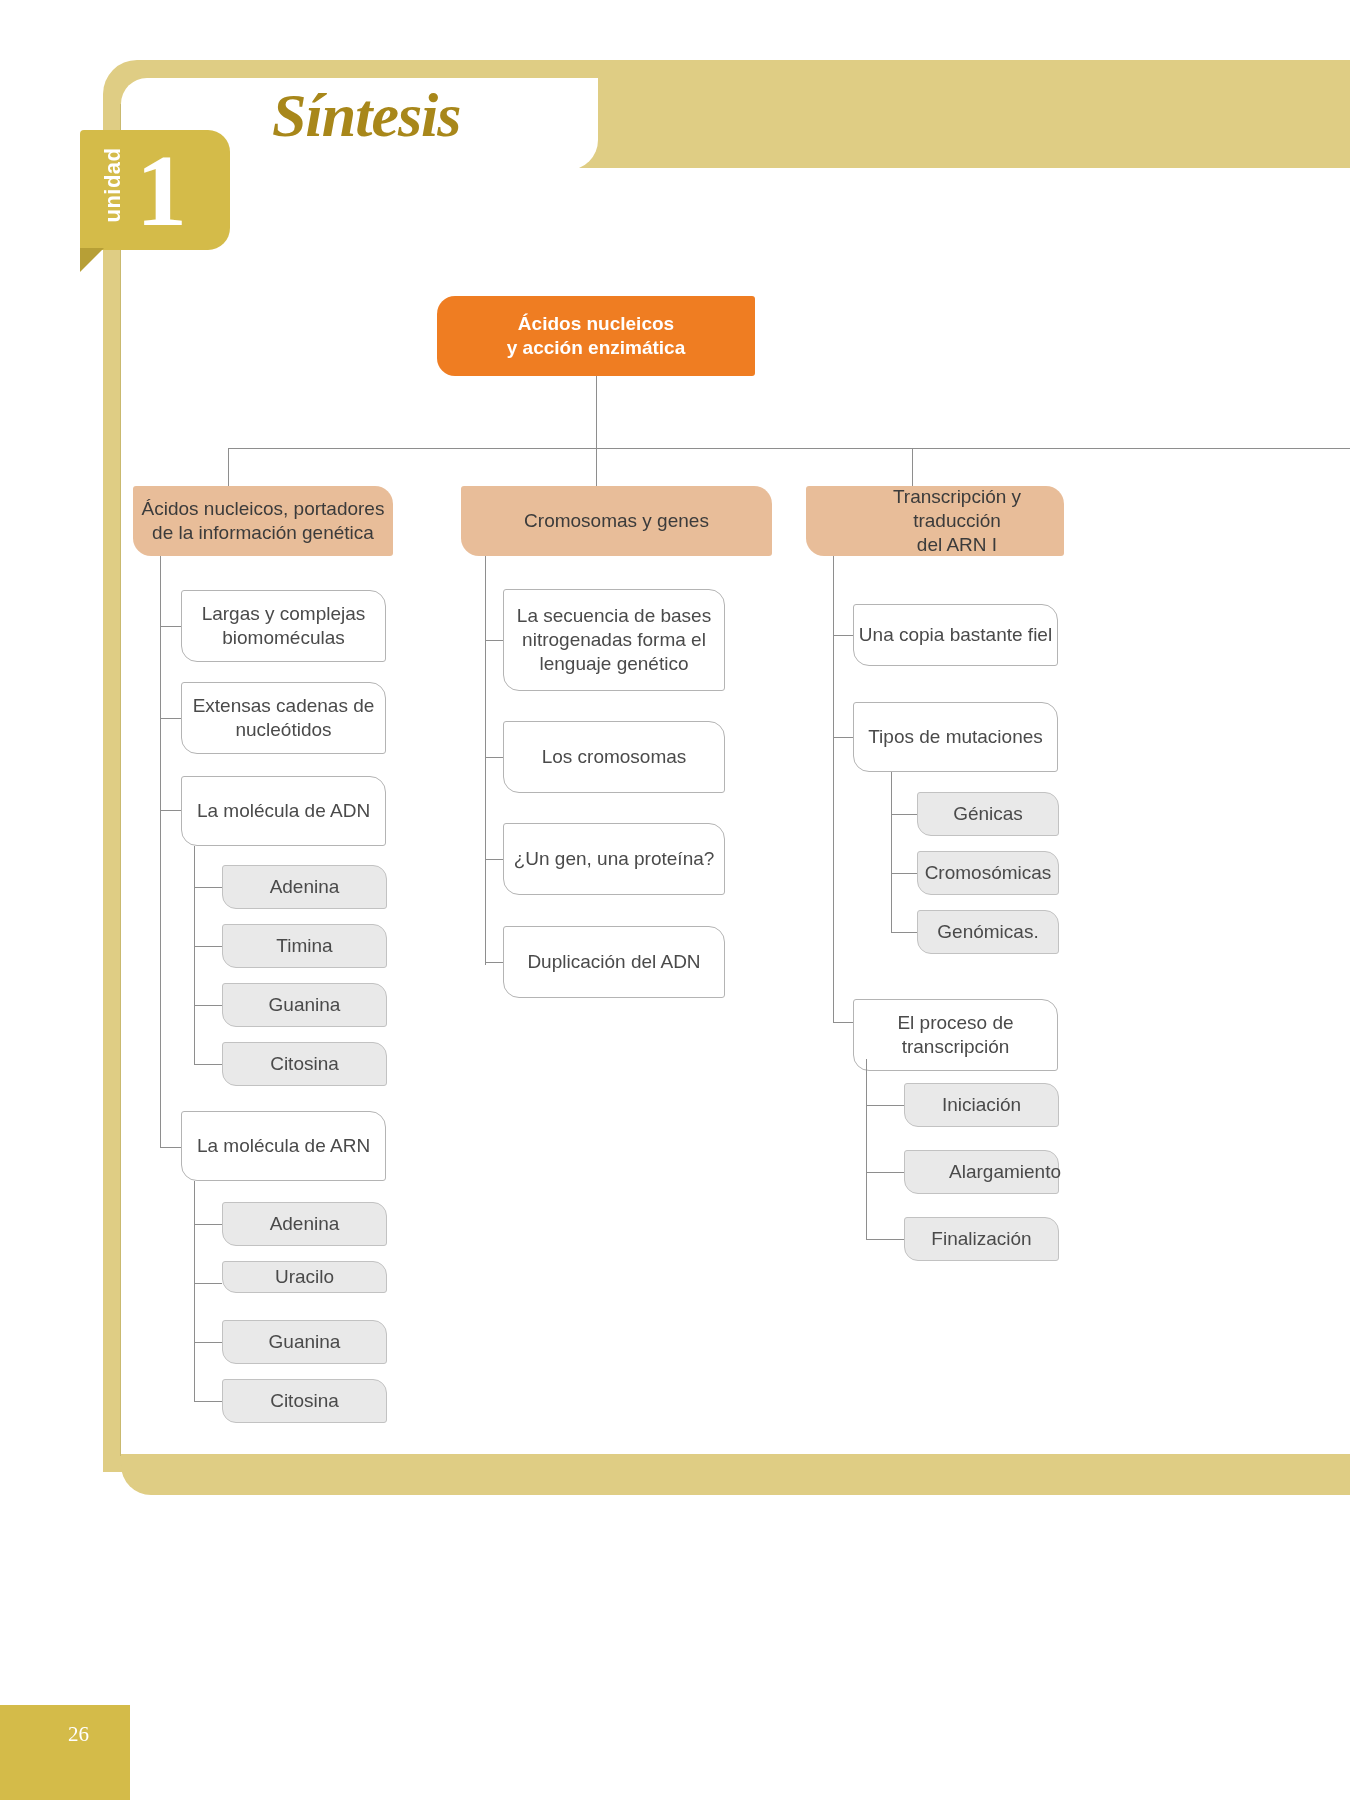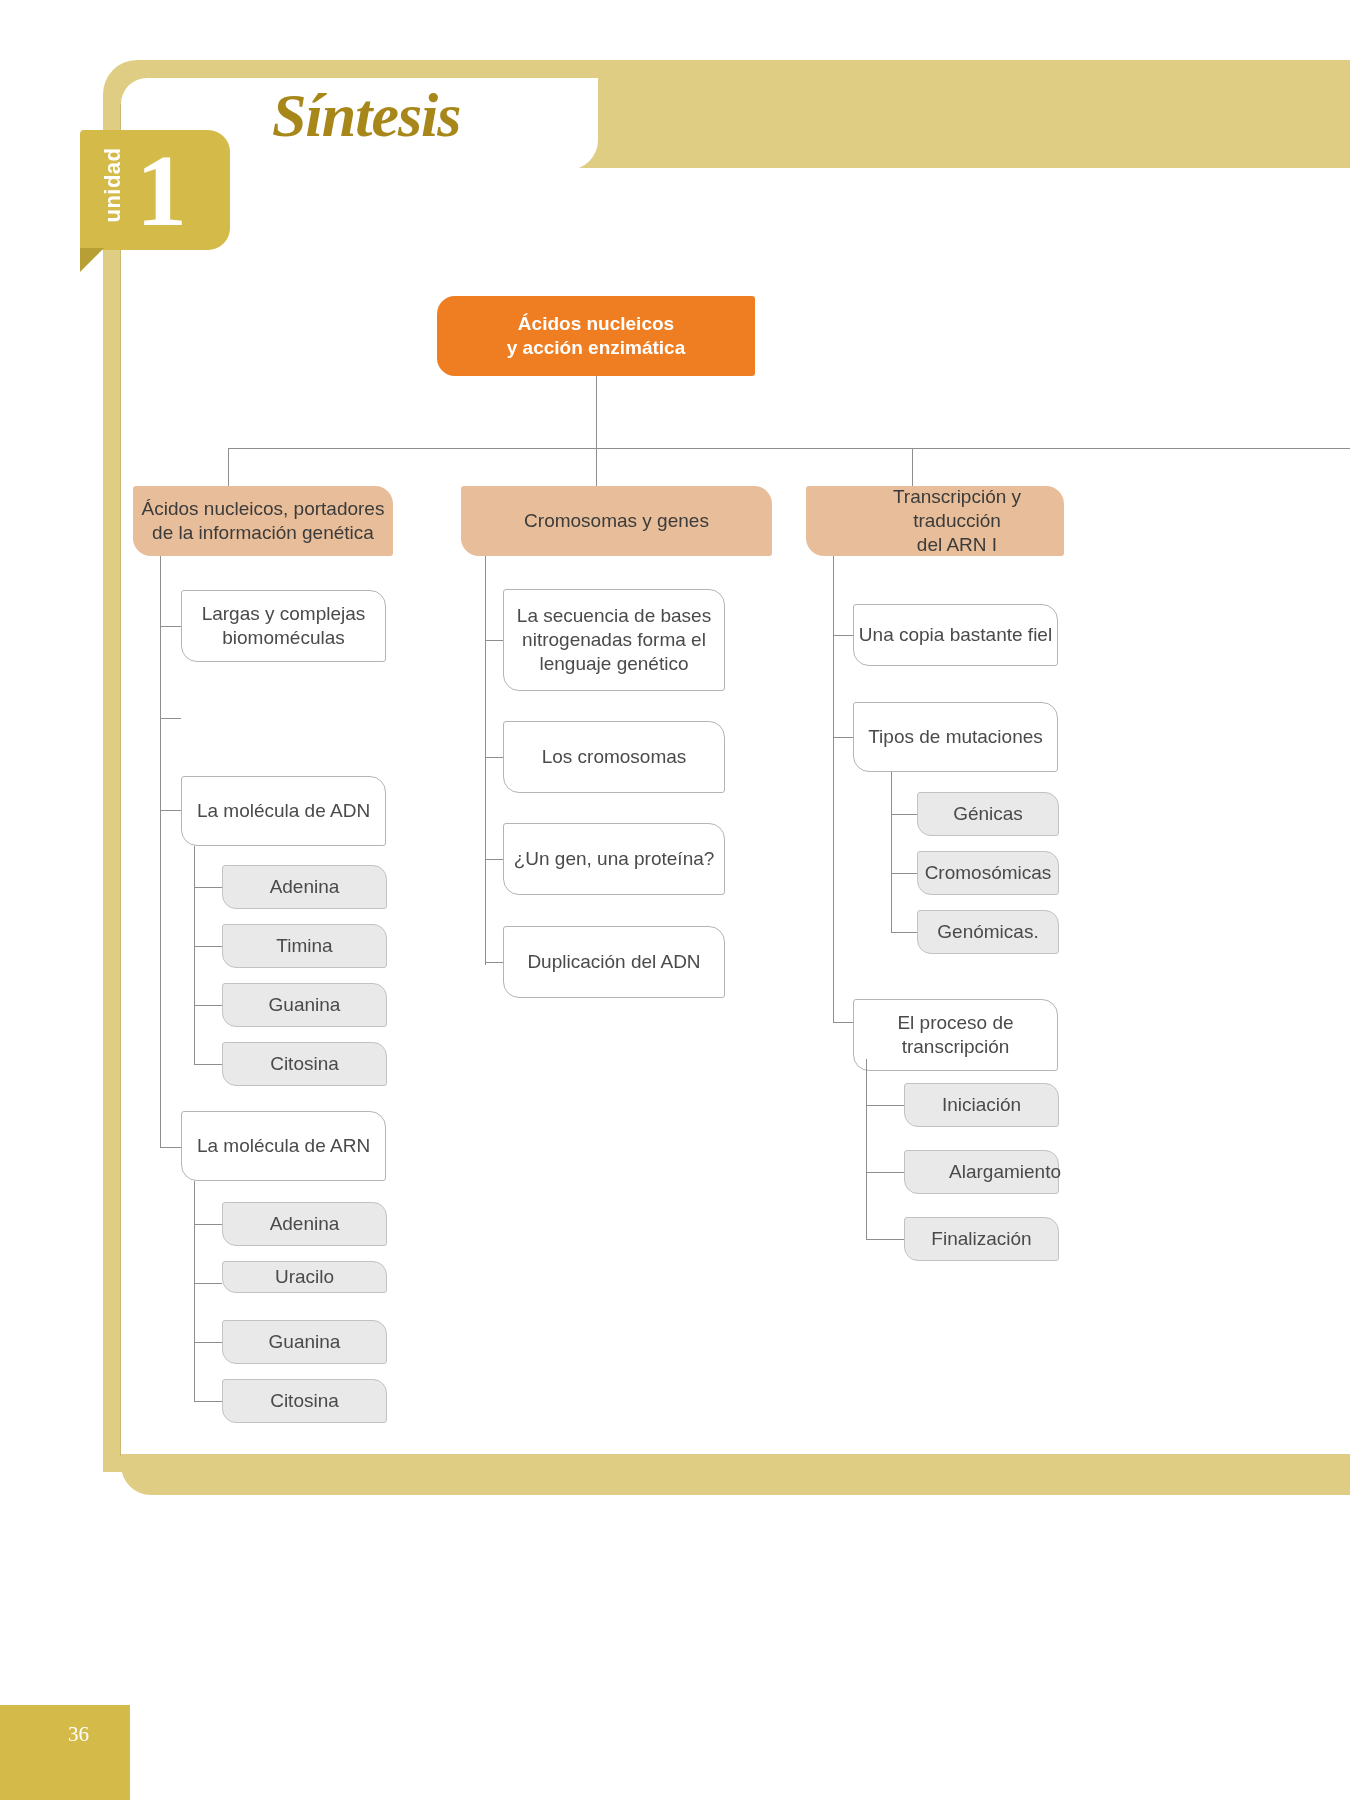--- a/index.html
+++ b/index.html
@@ -167,21 +167,21 @@
 
   <div class="unit-tab">
     <div class="unit-word">unidad</div>
     <div class="unit-num">1</div>
   </div>
   <div class="unit-tab-fold"></div>
 
   <div class="page-title">Síntesis</div>
 
   <div class="page-num-box"></div>
-  <div class="page-num">36</div>
+  <div class="page-num">26</div>
 
   <div id="diagram">
 
     <div class="node node-root" style="left:437px; top:296px; width:318px; height:80px;">Ácidos nucleicos<br>y acción enzimática</div>
 
     <div class="conn v" style="left:596px; top:376px; height:72px;"></div>
 
     <div class="conn h" style="left:228px; top:448px; width:1122px;"></div>
 
     <div class="conn v" style="left:228px; top:448px; height:38px;"></div>
@@ -189,20 +189,21 @@
     <div class="conn v" style="left:912px; top:448px; height:38px;"></div>
 
     <div class="node node-l1" style="left:133px; top:486px; width:260px; height:70px;">Ácidos nucleicos, portadores<br>de la información genética</div>
 
     <div class="conn v" style="left:160px; top:556px; height:592px;"></div>
 
     <div class="conn h" style="left:160px; top:626px; width:21px;"></div>
     <div class="node node-l2" style="left:181px; top:590px; width:205px; height:72px;">Largas y complejas<br>biomoméculas</div>
 
     <div class="conn h" style="left:160px; top:718px; width:21px;"></div>
+    <div class="node node-l2" style="left:181px; top:682px; width:205px; height:72px;">Extensas cadenas de<br>nucleótidos</div>
 
     <div class="conn h" style="left:160px; top:810px; width:21px;"></div>
     <div class="node node-l2" style="left:181px; top:776px; width:205px; height:70px;">La molécula de ADN</div>
 
     <div class="conn v" style="left:194px; top:846px; height:218px;"></div>
     <div class="conn h" style="left:194px; top:887px; width:28px;"></div>
     <div class="node node-l3" style="left:222px; top:865px; width:165px; height:44px;">Adenina</div>
 
     <div class="conn h" style="left:194px; top:946px; width:28px;"></div>
     <div class="node node-l3" style="left:222px; top:924px; width:165px; height:44px;">Timina</div>

